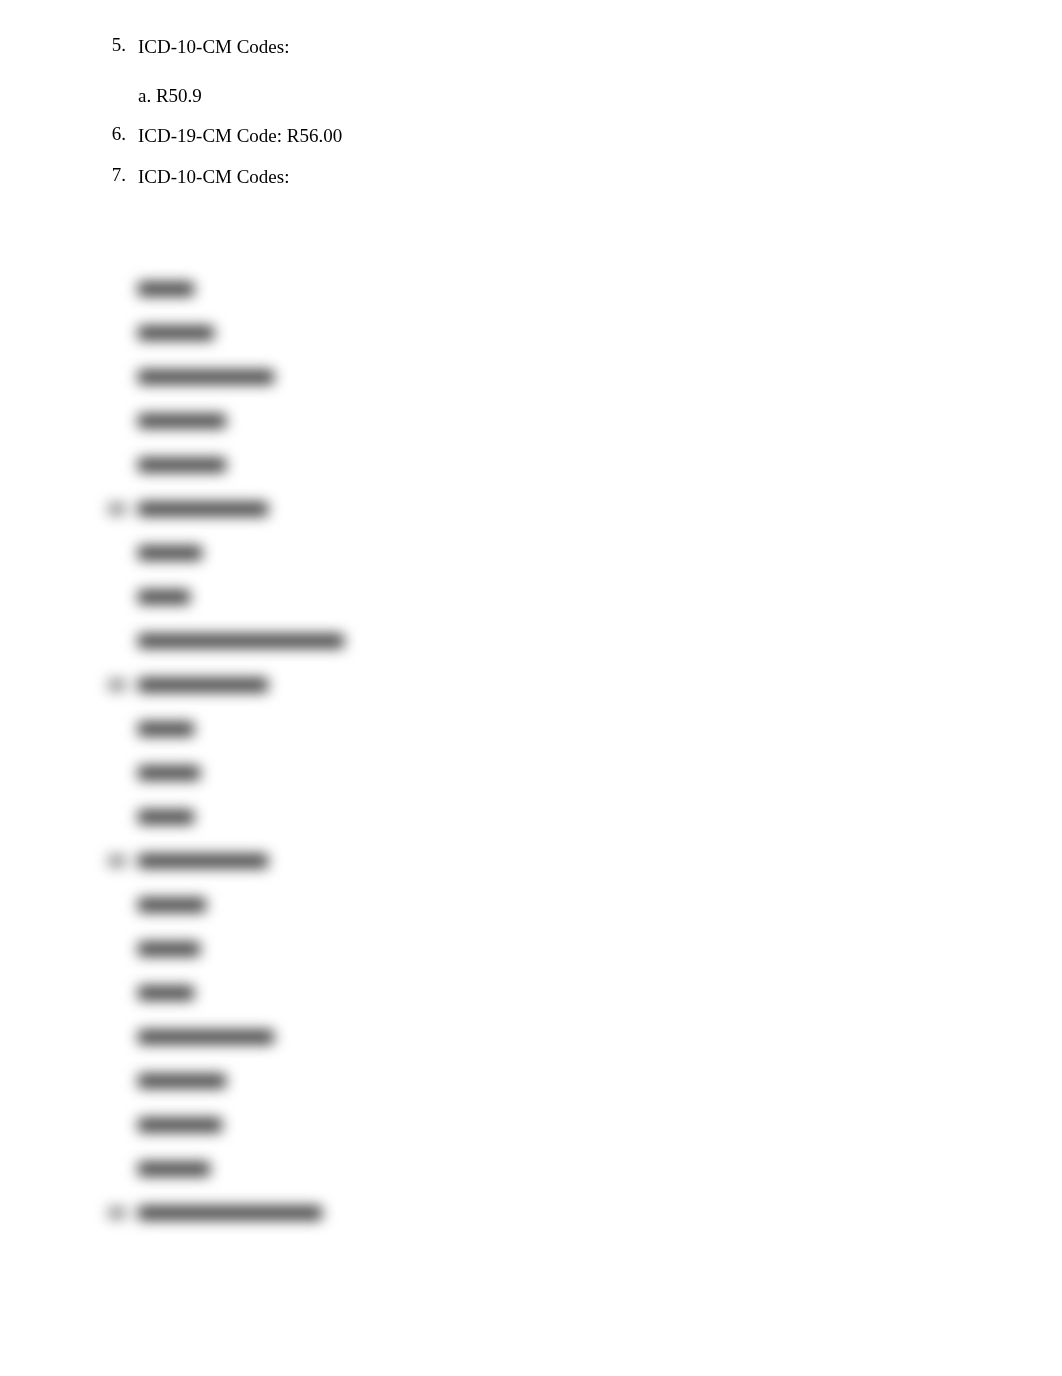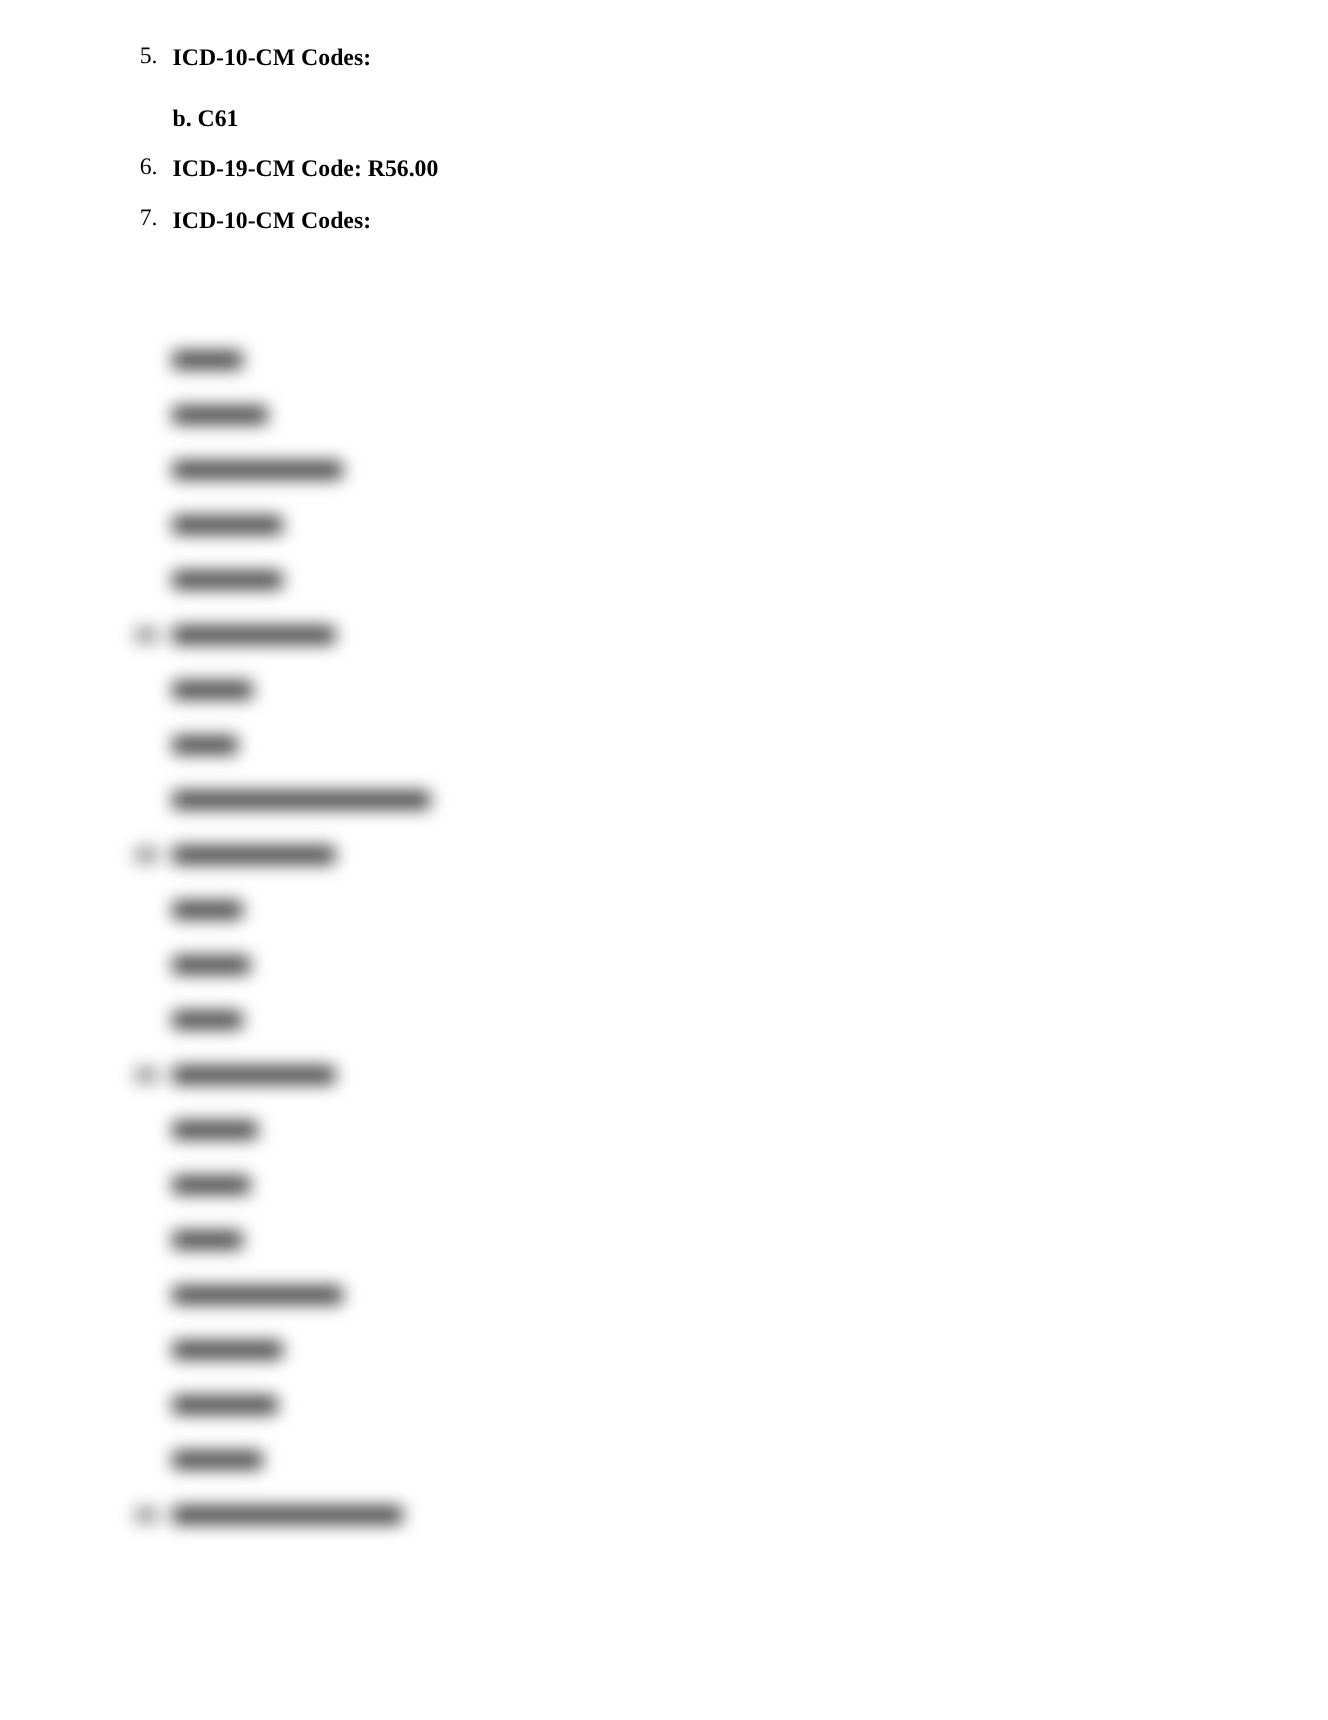--- a/index.html
+++ b/index.html
@@ -30,21 +30,20 @@
       text-align: right;
       padding-right: 12px;
       flex-shrink: 0;
     }
     .body-col {
       flex: 1;
     }
     .line {
       margin-bottom: 22px;
       line-height: 1.4;
-      font-weight: bold;
     }
     .line:last-child {
       margin-bottom: 0;
     }
     .tight {
       margin-bottom: 20px;
     }
 
     
     .blur-region {
@@ -81,21 +80,21 @@
   </style>
 </head>
 <body>
 
 <div class="page">
 
   <div class="list-row">
     <div class="num-col">5.</div>
     <div class="body-col">
       <div class="line">ICD-10-CM Codes:</div>
-      <div class="line">b. C61</div>
+      <div class="line">a. R50.9</div>
     </div>
   </div>
 
   <div class="list-row">
     <div class="num-col">6.</div>
     <div class="body-col">
       <div class="line tight">ICD-19-CM Code: R56.00</div>
     </div>
   </div>
 

